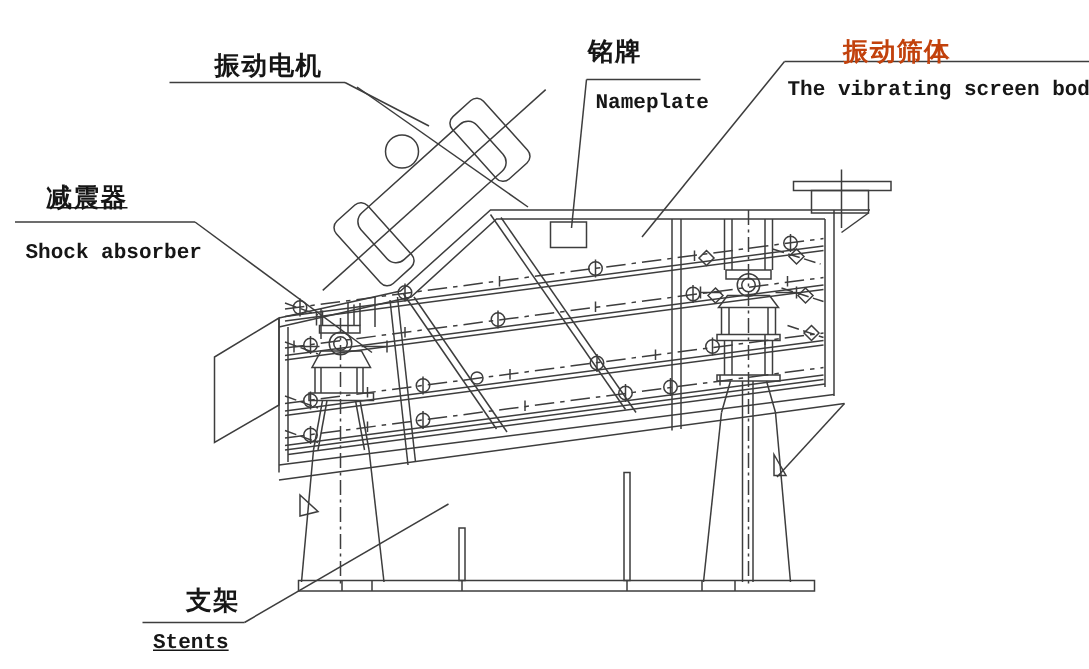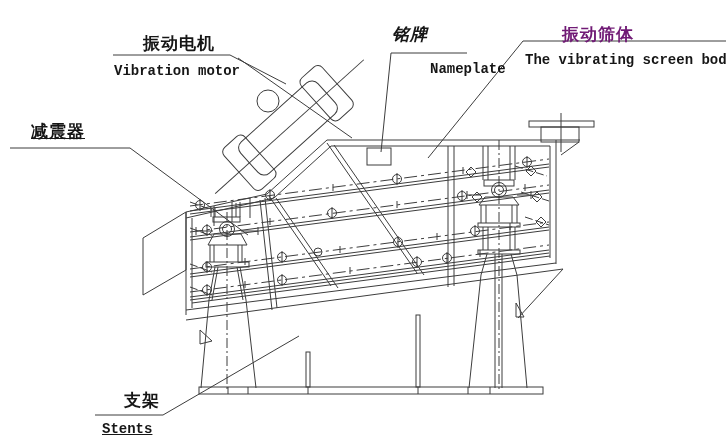--- a/index.html
+++ b/index.html
@@ -233,25 +233,25 @@
       <line x1="308" y1="387" x2="308" y2="394"></line>
         <line x1="418" y1="387" x2="418" y2="394"></line>
       <line x1="468" y1="387" x2="468" y2="394"></line>
         <line x1="490" y1="387" x2="490" y2="394"></line>
       <rect x="306" y="352" width="4" height="35"></rect>
       <rect x="416" y="315" width="4" height="72"></rect>
     </g>
   </svg>
 
   <div class="lbl cn" style="left: 143px; top: 32px; color: rgb(22, 22, 22);">振动电机</div>
-  <div class="lbl en" style="left: 114px; top: 63px; color: rgb(22, 22, 22);">Vibration motor</div>
-
-  <div class="lbl cn" style="left: 392px; top: 23px; color: rgb(22, 22, 22); font-style: italic;">铭牌</div>
-  <div class="lbl en" style="left: 397px; top: 61px; color: rgb(22, 22, 22); margin-left: 33px;">Nameplate</div>
-
-  <div class="lbl cn" style="left: 562px; top: 23px; color: #701a75;">振动筛体</div>
+
+  <div class="lbl cn" style="left: 392px; top: 23px; color: rgb(22, 22, 22);">铭牌</div>
+  <div class="lbl en" style="left: 397px; top: 61px; color: rgb(22, 22, 22);">Nameplate</div>
+
+  <div class="lbl cn" style="left: 562px; top: 23px; color: #c2410c;">振动筛体</div>
   <div class="lbl en" style="left: 525px; top: 52px; color: rgb(22, 22, 22);">The vibrating screen body</div>
 
   <div class="lbl cn" style="left: 31px; top: 120px; color: rgb(22, 22, 22); text-decoration: underline;">减震器</div>
+  <div class="lbl en" style="left: 17px; top: 161px; color: rgb(22, 22, 22);">Shock absorber</div>
 
   <div class="lbl cn" style="left: 124px; top: 389px; color: rgb(22, 22, 22);">支架</div>
   <div class="lbl en" style="left: 102px; top: 421px; color: rgb(22, 22, 22); text-decoration: underline;">Stents</div>
 </div>
 
 </body></html>

